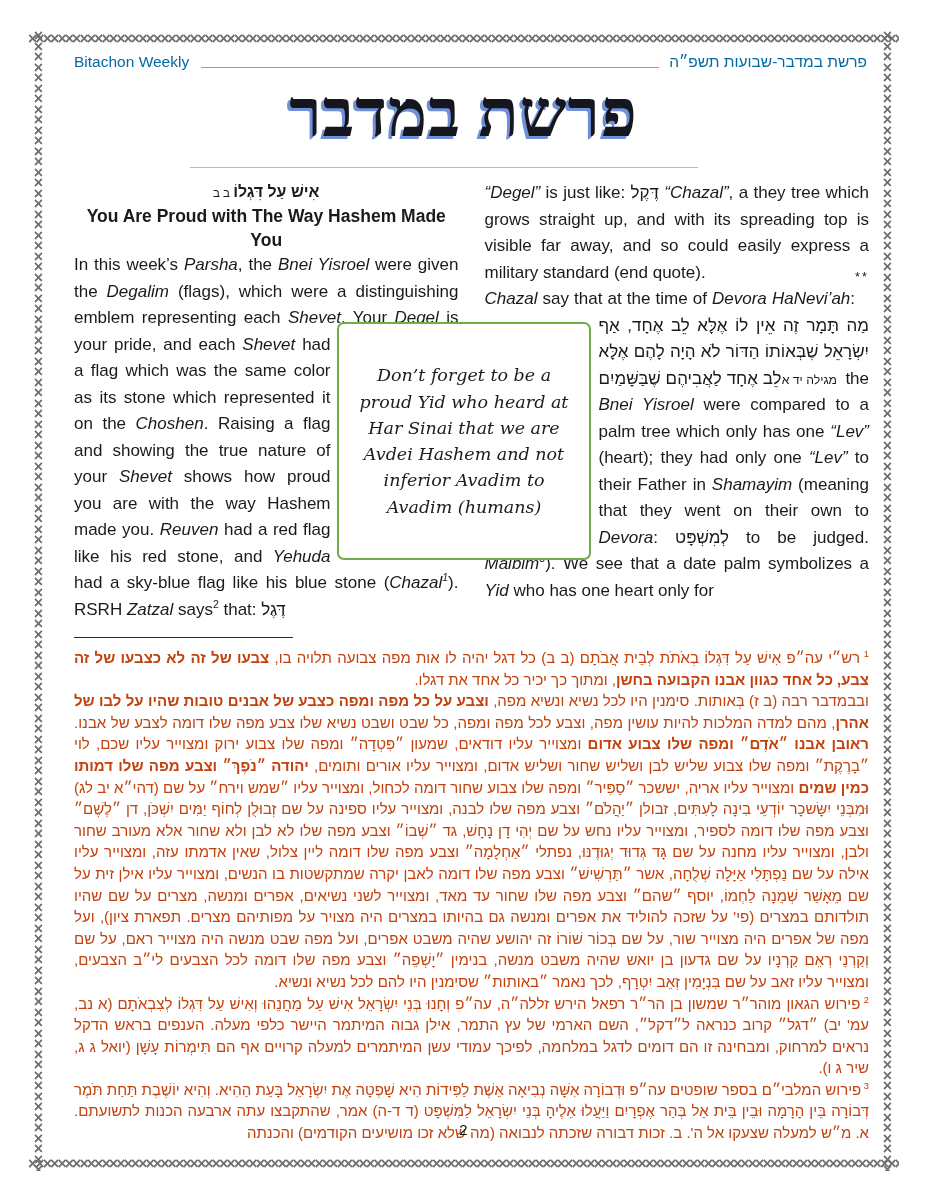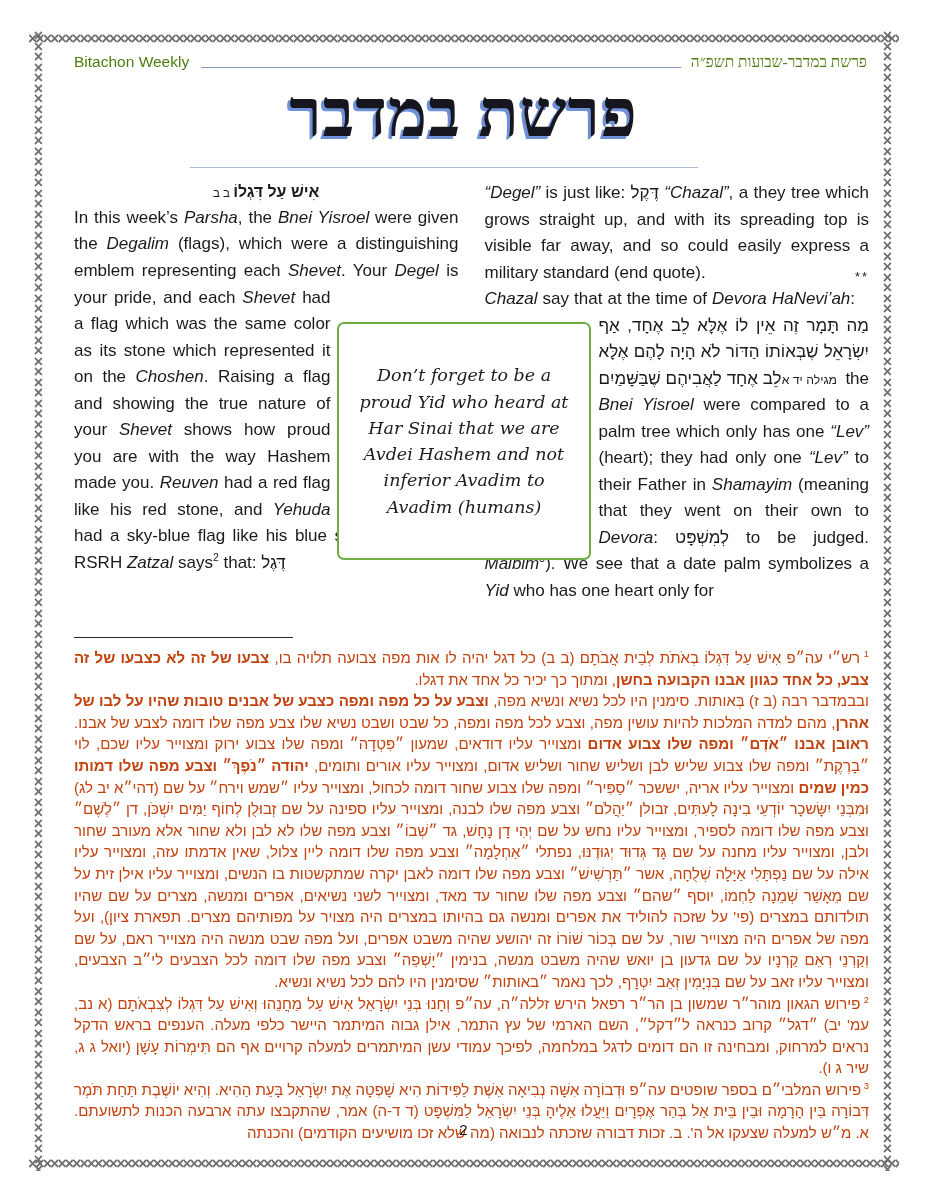--- a/index.html
+++ b/index.html
@@ -7,23 +7,23 @@
         font-family:"Liberation Sans",sans-serif;color:#1a1a1a;}
   
   .xb{position:absolute;color:#6f6f6f;font-weight:bold;overflow:hidden;user-select:none;}
   .xb-h{font-size:16px;line-height:15px;letter-spacing:-2px;white-space:nowrap;height:15px;left:28px;right:28px;text-align:center;}
   .xb-top{top:31px;}
   .xb-bottom{bottom:29px;}
   .xb-v{font-size:16px;line-height:10.5px;width:17px;top:31px;bottom:29px;white-space:pre;text-align:center;}
   .xb-left{left:30px;}
   .xb-right{right:31px;}
   
-  .header{position:absolute;top:53px;left:74px;right:60px;display:flex;align-items:flex-end;font-size:15.5px;color:#4d7c0f;}
+  .header{position:absolute;top:53px;left:74px;right:60px;display:flex;align-items:flex-end;font-size:15.5px;color:#0369a1;}
   .header-line{flex:1;border-bottom:1.2px solid #8a9cc0;margin:0 10px 3px 12px;height:1px;}
-  .header-right{direction:rtl;font-family:Liberation Serif, serif;}
+  .header-right{direction:rtl;}
   
   .title{position:absolute;top:76px;left:0;right:0;text-align:center;direction:rtl;
          font-family:"Liberation Serif","DejaVu Sans",serif;font-weight:bold;font-size:66px;
          color:#16161e;text-shadow:-3px 3px 0 #7090d8;letter-spacing:1px;}
   .title-rule{position:absolute;top:167px;left:190px;width:508px;border-top:1.5px solid #aebad8;}
   
   .columns{position:absolute;top:180px;left:74px;right:58px;display:flex;gap:26px;}
   .col{flex:1;text-align:justify;font-size:17px;line-height:1.56;}
   .heb-head{text-align:center;direction:rtl;font-size:16px;margin:0 0 1px 0;}
   .eng-head{text-align:center;font-weight:bold;font-size:17.5px;line-height:1.35;margin:0 0 5px 0;}
@@ -324,20 +324,21 @@
     <span class="header-line"></span>
     <span class="header-right">פרשת במדבר-שבועות תשפ״ה</span>
   </div>
 
   <div class="title">פרשת במדבר</div>
   <div class="title-rule"></div>
 
   <div class="columns">
     <div class="col">
       <p class="heb-head"><span class="seg-b">אִישׁ עַל דִּגְלוֹ</span><span class="seg-small"> ב ב</span></p>
+      <p class="eng-head">You Are Proud with The Way Hashem Made You</p>
       <p><span class="spacer-r"></span><span><span>In this week’s </span><span class="seg-i">Parsha</span><span>, the </span><span class="seg-i">Bnei Yisroel</span><span> were given the </span><span class="seg-i">Degalim</span><span> (flags), which were a distinguishing emblem representing each </span><span class="seg-i">Shevet</span><span>. Your </span><span class="seg-i">Degel</span><span> is your pride, and each </span><span class="seg-i">Shevet</span><span> had a flag which was the same color as its stone which represented it on the </span><span class="seg-i">Choshen</span><span>. Raising a flag and showing the true nature of your </span><span class="seg-i">Shevet</span><span> shows how proud you are with the way Hashem made you. </span><span class="seg-i">Reuven</span><span> had a red flag like his red stone, and </span><span class="seg-i">Yehuda</span><span> had a sky-blue flag like his blue stone (</span><span class="seg-i">Chazal</span><span class="seg-sup-i">1</span><span>). RSRH </span><span class="seg-i">Zatzal</span><span> says</span><span class="seg-sup">2</span><span> that: </span><span class="seg-he">דֶּגֶל</span></span></p>
     </div>
     <div class="col">
       <p><span class="seg-i">“Degel”</span><span> is just like: </span><span class="seg-he">דֶּקֶל</span><span> </span><span class="seg-i">“Chazal”</span><span>, a they tree which grows straight up, and with its spreading top is visible far away, and so could easily express a military standard (end quote).</span><span class="seg-stars">**</span></p>
       <p><span class="spacer-l"></span><span><span class="seg-i">Chazal</span><span> say that at the time of </span><span class="seg-i">Devora HaNevi’ah</span><span>: </span><span class="seg-he">מַה תָּמָר זֶה אֵין לוֹ אֶלָּא לֵב אֶחָד, אַף יִשְׂרָאֵל שֶׁבְּאוֹתוֹ הַדּוֹר לֹא הָיָה לָהֶם אֶלָּא לֵב אֶחָד לַאֲבִיהֶם שֶׁבַּשָּׁמַיִם</span><span class="seg-he-small"> מגילה יד א</span><span> the </span><span class="seg-i">Bnei Yisroel</span><span> were compared to a palm tree which only has one </span><span class="seg-i">“Lev”</span><span> (heart); they had only one </span><span class="seg-i">“Lev”</span><span> to their Father in </span><span class="seg-i">Shamayim</span><span> (meaning that they went on their own to </span><span class="seg-i">Devora</span><span>: </span><span class="seg-he">לְמִשְׁפָּט</span><span> to be judged. </span><span class="seg-i">Malbim</span><span class="seg-sup-i">3</span><span>). We see that a date palm symbolizes a </span><span class="seg-i">Yid</span><span> who has one heart only for</span></span></p>
     </div>
   </div>
 
   <div class="quote-box">
     <span>Don’t forget to be a proud Yid who heard at Har Sinai that we are Avdei Hashem and not inferior Avadim to Avadim (humans)</span>

